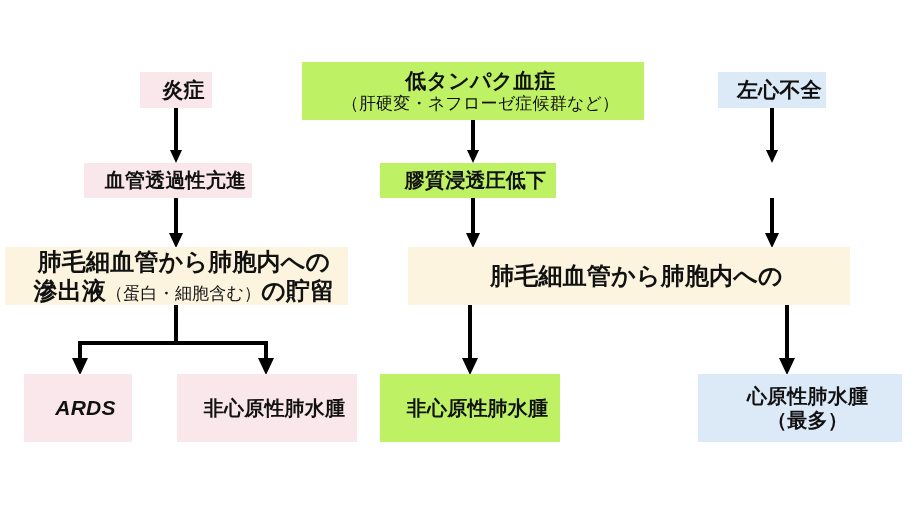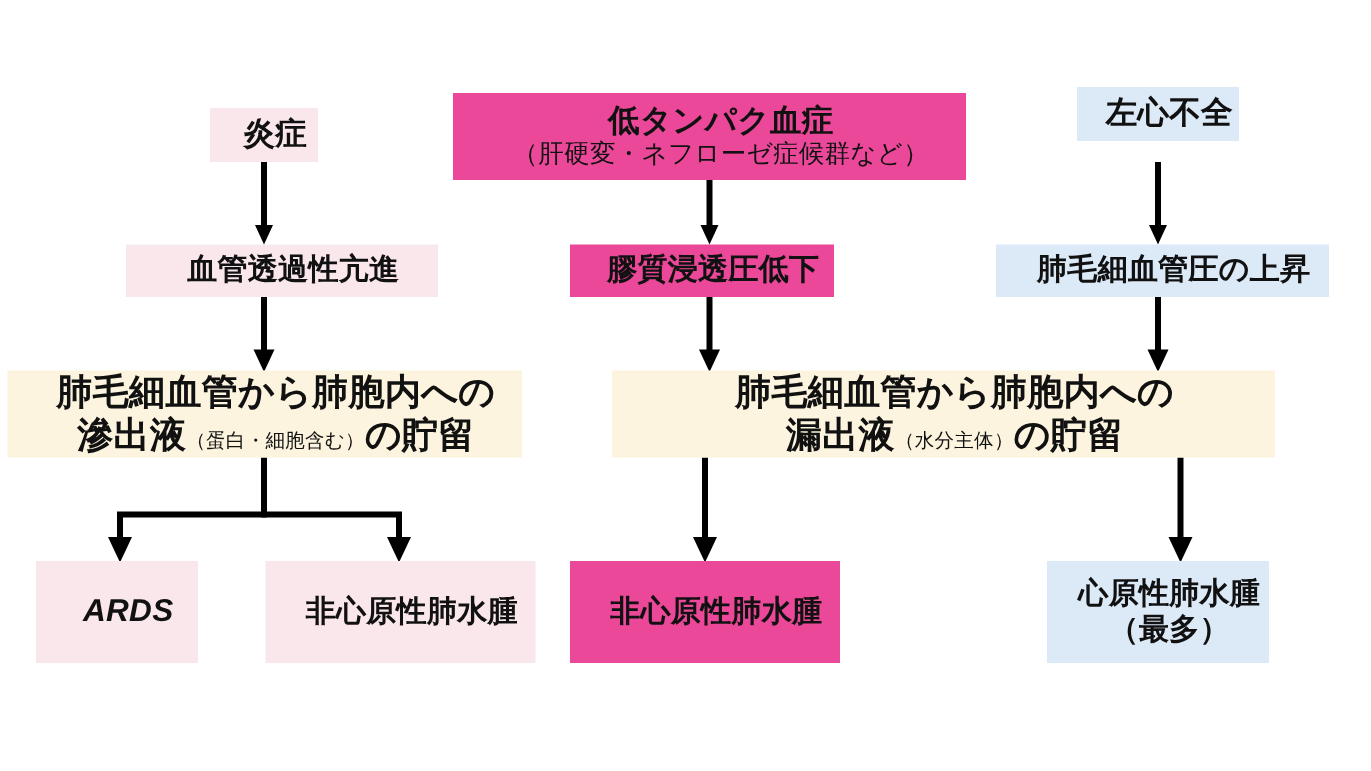--- a/index.html
+++ b/index.html
@@ -39,37 +39,37 @@
     letter-spacing: 0.2px;
     z-index: 3;
     padding-left: 15px;
   }
   .node .ln {
     display: block;
     white-space: nowrap;
   }
   
   .c-pink   { background: #fae7eb; }
-  .c-gray   { background: #ec4899; }
+  .c-gray   { background: #bef264; }
   .c-blue   { background: #dce9f7; }
   .c-cream  { background: #fcf4de; }
 
   
   .t-bold    { font-weight: 700; }
   .sz-21 { font-size: 21px; }
   .sz-20 { font-size: 20px; }
   .sz-19 { font-size: 24px; }
   .sub {
     font-weight: 400;
     font-size: 17px;
     font-family: "DejaVu Serif", "Liberation Serif", serif;
   }
   .paren-small {
     font-weight: 400;
-    font-size: 13px;
+    font-size: 17px;
     font-family: "DejaVu Serif", "Liberation Serif", serif;
   }
   .mixed { display: block; white-space: nowrap; }
 </style>
 </head>
 <body>
 
 <div id="canvas">
 
   <svg id="arrow-layer" viewBox="0 0 914 514" width="914" height="514" xmlns="http://www.w3.org/2000/svg">
@@ -126,65 +126,59 @@
     <g>
       <line x1="787" y1="305" x2="787" y2="362" stroke="#000000" stroke-width="4"></line>
       <path d="M 779 358 L 795 358 L 787 375 Z" fill="#000000"></path>
     </g>
   </svg>
 
   <div class="node c-pink" style="left:140px; top:72px; width:72px; height:36px;">
     <span class="ln t-bold sz-21">炎症</span>
   </div>
 
-  <div class="node c-pink" style="left:84px; top:163px; width:208px; height:35px;">
+  <div class="node c-pink" style="left:84px; top:163px; width:168px; height:35px;">
     <span class="ln t-bold sz-20">血管透過性亢進</span>
   </div>
 
   <div class="node c-gray" style="left:302px; top:62px; width:342px; height:58px;">
     <span class="ln t-bold sz-21">低タンパク血症</span>
     <span class="ln sub">（肝硬変・ネフローゼ症候群など）</span>
   </div>
 
   <div class="node c-gray" style="left:380px; top:163px; width:176px; height:35px;">
     <span class="ln t-bold sz-20">膠質浸透圧低下</span>
   </div>
 
-  <div class="node c-blue" style="left:718px; top:58px; width:108px; height:36px;">
+  <div class="node c-blue" style="left:718px; top:72px; width:108px; height:36px;">
     <span class="ln t-bold sz-21">左心不全</span>
   </div>
 
-  <div class="node c-blue" style="left:664px; top:163px; width:222px; height:35px;">
-    <span class="ln t-bold sz-20">肺毛細血管圧の上昇</span>
-  </div>
 
   <div class="node c-cream" style="left:5px; top:247px; width:343px; height:58px;">
     <span class="ln t-bold sz-19">肺毛細血管から肺胞内への</span>
     <span class="mixed">
       <span class="t-bold sz-19">滲出液</span><span class="paren-small">（蛋白・細胞含む）</span><span class="t-bold sz-19">の貯留</span>
     </span>
   </div>
 
   <div class="node c-cream" style="left:408px; top:247px; width:442px; height:58px;">
     <span class="ln t-bold sz-19">肺毛細血管から肺胞内への</span>
-    <span class="mixed">
-      <span class="t-bold sz-19">漏出液</span><span class="paren-small">（水分主体）</span><span class="t-bold sz-19">の貯留</span>
-    </span>
   </div>
 
   <div class="node c-pink" style="left:24px; top:374px; width:108px; height:68px;font-style:italic;">
     <span class="ln t-bold sz-21">ARDS</span>
   </div>
 
   <div class="node c-pink" style="left:177px; top:374px; width:180px; height:68px;">
     <span class="ln t-bold sz-20">非心原性肺水腫</span>
   </div>
 
   <div class="node c-gray" style="left:380px; top:374px; width:180px; height:68px;">
     <span class="ln t-bold sz-20">非心原性肺水腫</span>
   </div>
 
-  <div class="node c-blue" style="left:698px; top:374px; width:148px; height:68px;">
+  <div class="node c-blue" style="left:698px; top:374px; width:204px; height:68px;">
     <span class="ln t-bold sz-20">心原性肺水腫</span>
     <span class="ln t-bold sz-20">（最多）</span>
   </div>
 
 </div>
 
 </body></html>

